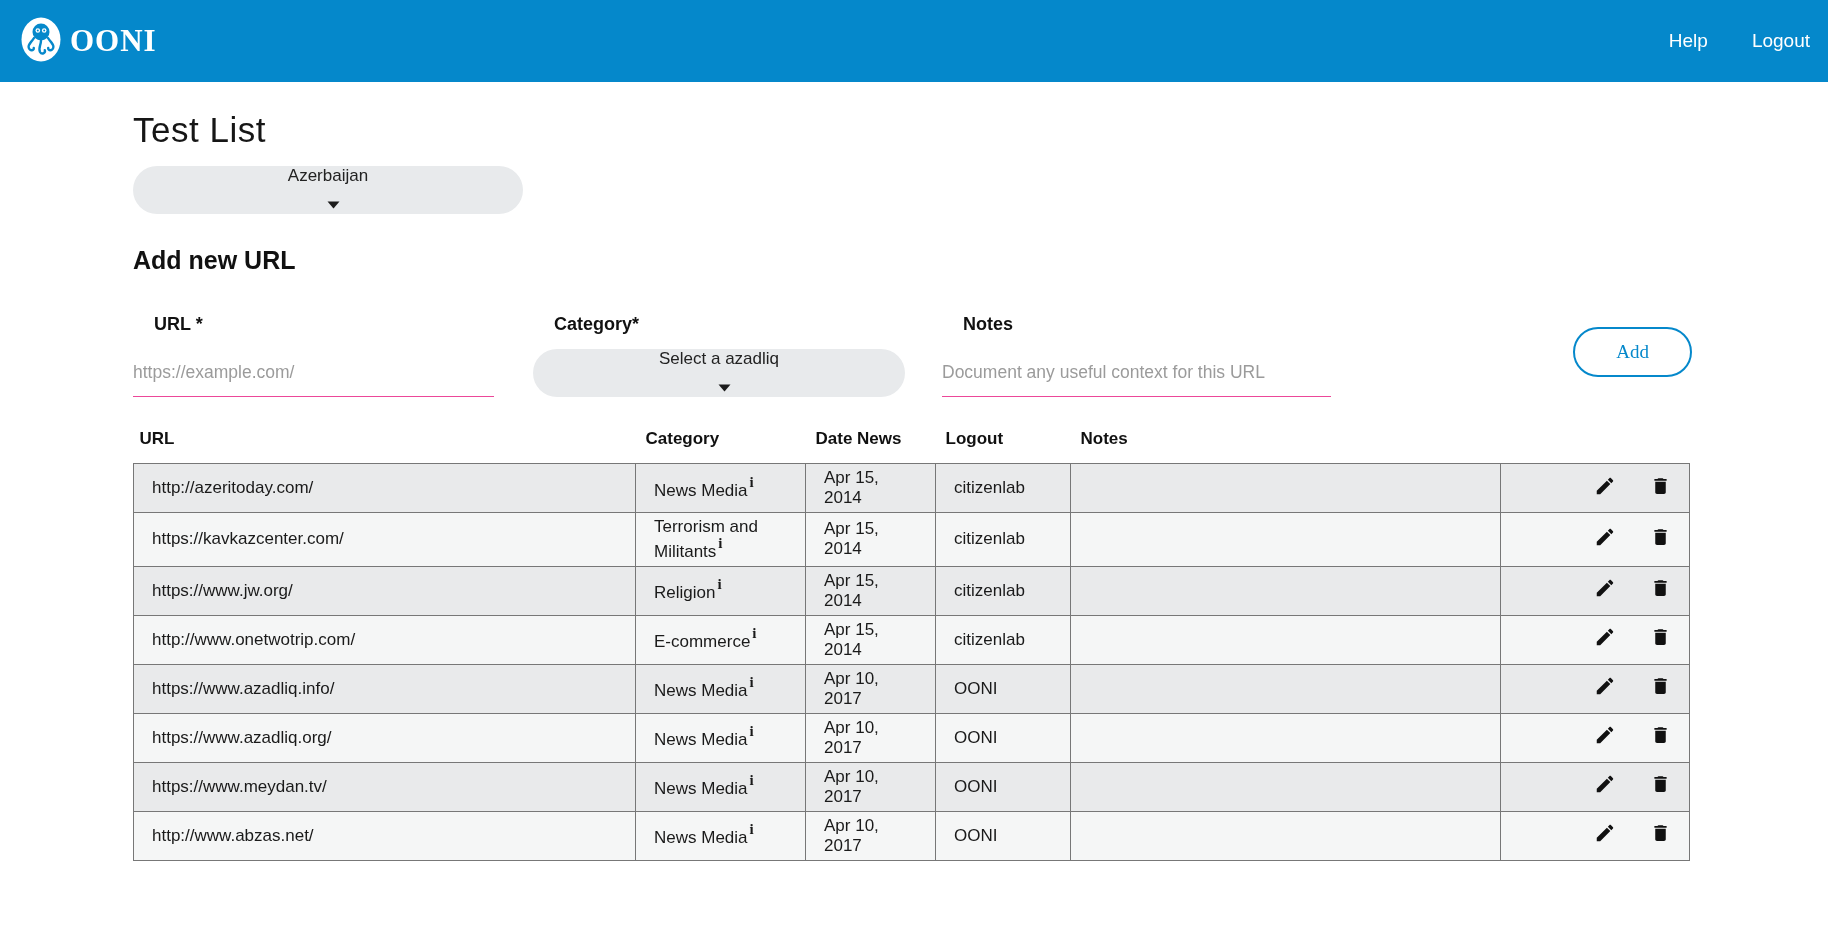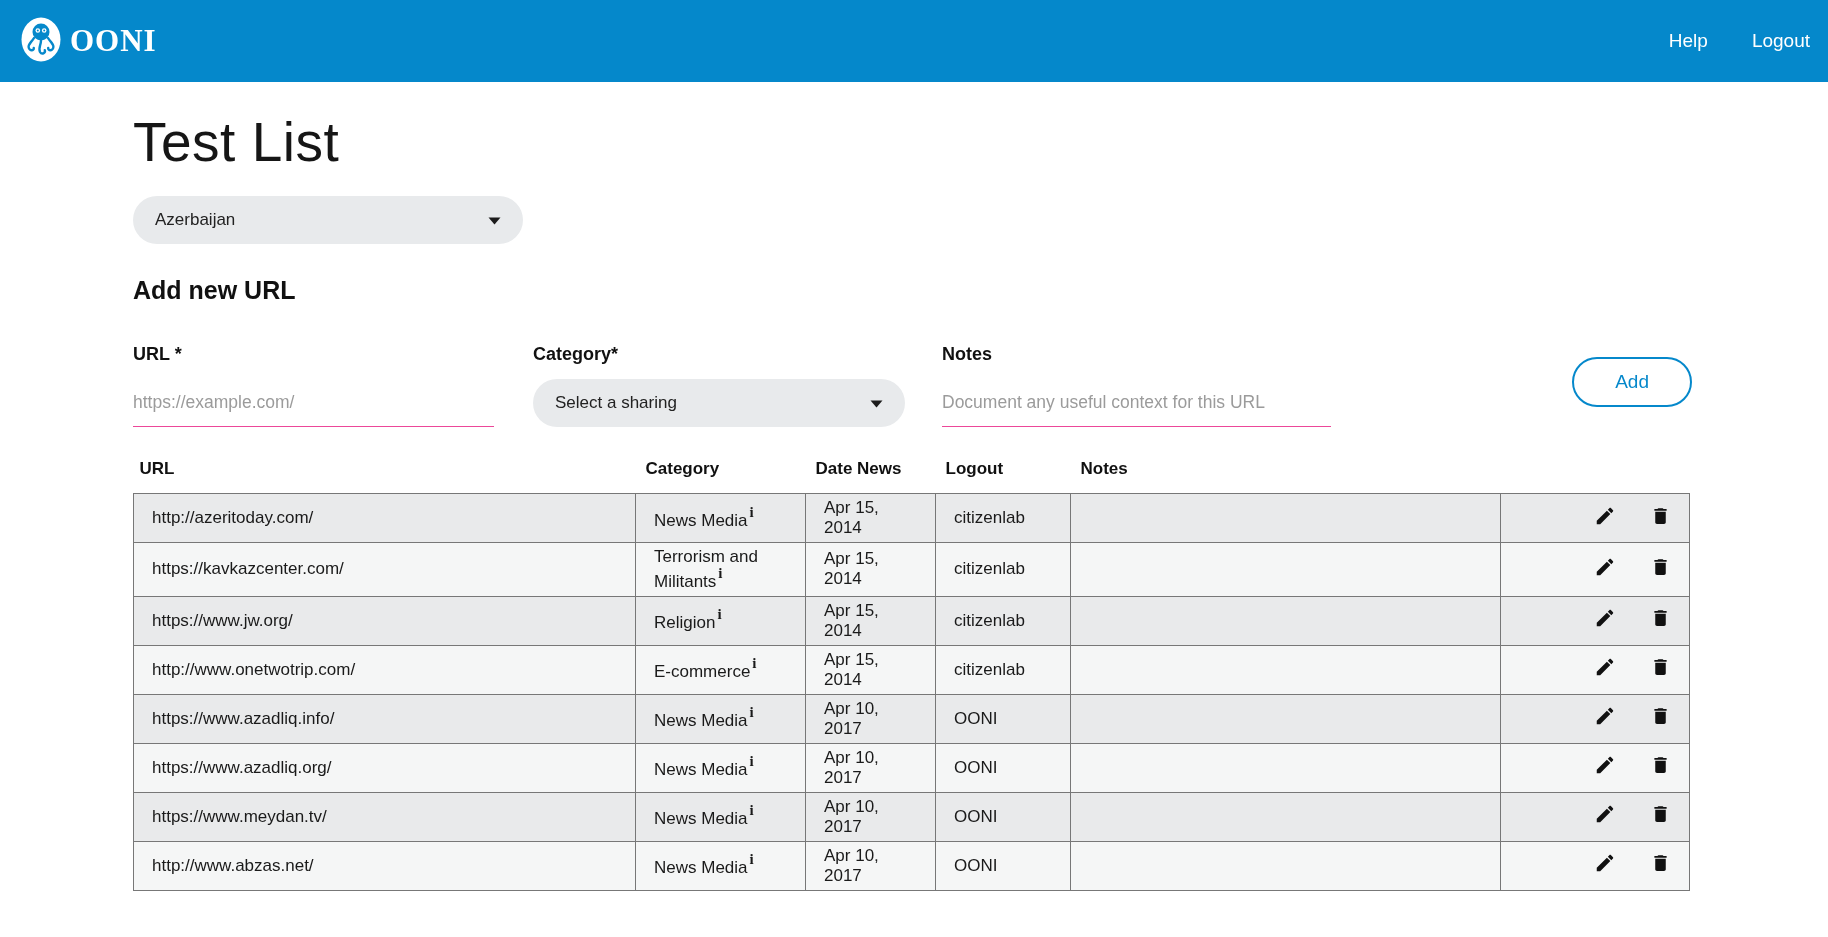--- a/index.html
+++ b/index.html
@@ -21,55 +21,55 @@
     font-family:"Liberation Serif", serif;
     font-weight:bold; color:#fff; font-size:31px; letter-spacing:1px;
   }
   .topnav { margin-left:auto; display:flex; gap:44px; align-items:center; }
   .topnav .nav-link { color:#fff; font-size:19px; cursor:pointer; }
 
   
   main { padding:12px 136px 0 133px; }
 
   .page-title {
-    font-size:55px; font-weight:300; margin:16px 0 22px;
+    font-size:35px; font-weight:300; margin:16px 0 16px;
     color:#161616; letter-spacing:0.5px;
   }
 
   .pill-select {
     height:48px; background:#e8eaec; border-radius:24px;
     display:flex; align-items:center; justify-content:space-between;
-    padding:0 22px; font-size:17px; color:#222; cursor:pointer;
+    padding:0 22px; font-size:17px; color:#222; cursor:pointer;flex-direction:column;
   }
   .country-select { width:390px; }
 
   .section-heading { font-size:25px; font-weight:bold; margin:32px 0 39px; color:#111; }
 
   
   .add-form { display:flex; align-items:flex-start; }
   .field { display:flex; flex-direction:column; }
   .field-url { width:361px; margin-right:39px; }
   .field-category { width:372px; margin-right:37px; }
   .field-notes { width:389px; }
-  .field-label { font-size:18px; font-weight:bold; margin-bottom:14px; color:#111; }
+  .field-label { font-size:18px; font-weight:bold; margin-bottom:14px; color:#111;margin-left:21px; }
   .underline-input {
     border:none; border-bottom:1px solid #ec4899; background:transparent;
     font-family:"Liberation Sans", sans-serif;
     font-size:17.5px; padding:13px 0 13px; color:#333; outline:none; width:100%;
   }
   .underline-input::placeholder { color:#9b9b9b; }
   .category-select { width:100%; }
   .select-placeholder { color:#222; }
   .chevron-down { flex:0 0 auto; margin-left:10px; }
 
   .add-btn {
     margin-left:auto; margin-top:13px;
     border:2px solid #0588cb; color:#0588cb; background:#fff;
     border-radius:26px; font-size:19px; padding:12px 41px;
-    font-family:Liberation Sans, sans-serif; cursor:pointer;
+    font-family:Liberation Serif, serif; cursor:pointer;
   }
 
   
   table.url-table {
     margin-top:32px; border-collapse:collapse; table-layout:fixed;
     width:1556px; font-size:17px;
   }
   .url-table thead th {
     text-align:left; font-size:17px; font-weight:bold; color:#111;
     padding:0 0 14px 10px; background:#fff; border:none;
@@ -131,21 +131,21 @@
 
   <div class="add-form">
     <div class="field field-url">
       <label class="field-label">URL *</label>
       <input class="underline-input" type="text" placeholder="https://example.com/" style="">
     </div>
 
     <div class="field field-category">
       <label class="field-label">Category*</label>
       <div class="pill-select category-select">
-        <span class="select-placeholder">Select a sharing</span>
+        <span class="select-placeholder">Select a azadliq</span>
         <span class="chevron-down">
           <svg width="13" height="8" viewBox="0 0 13 8">
               <path d="M0.5 0.5 h12 l-6 7 z" fill="#1c1c1c"></path>
             </svg>
         </span>
       </div>
     </div>
 
     <div class="field field-notes">
       <label class="field-label">Notes</label>

